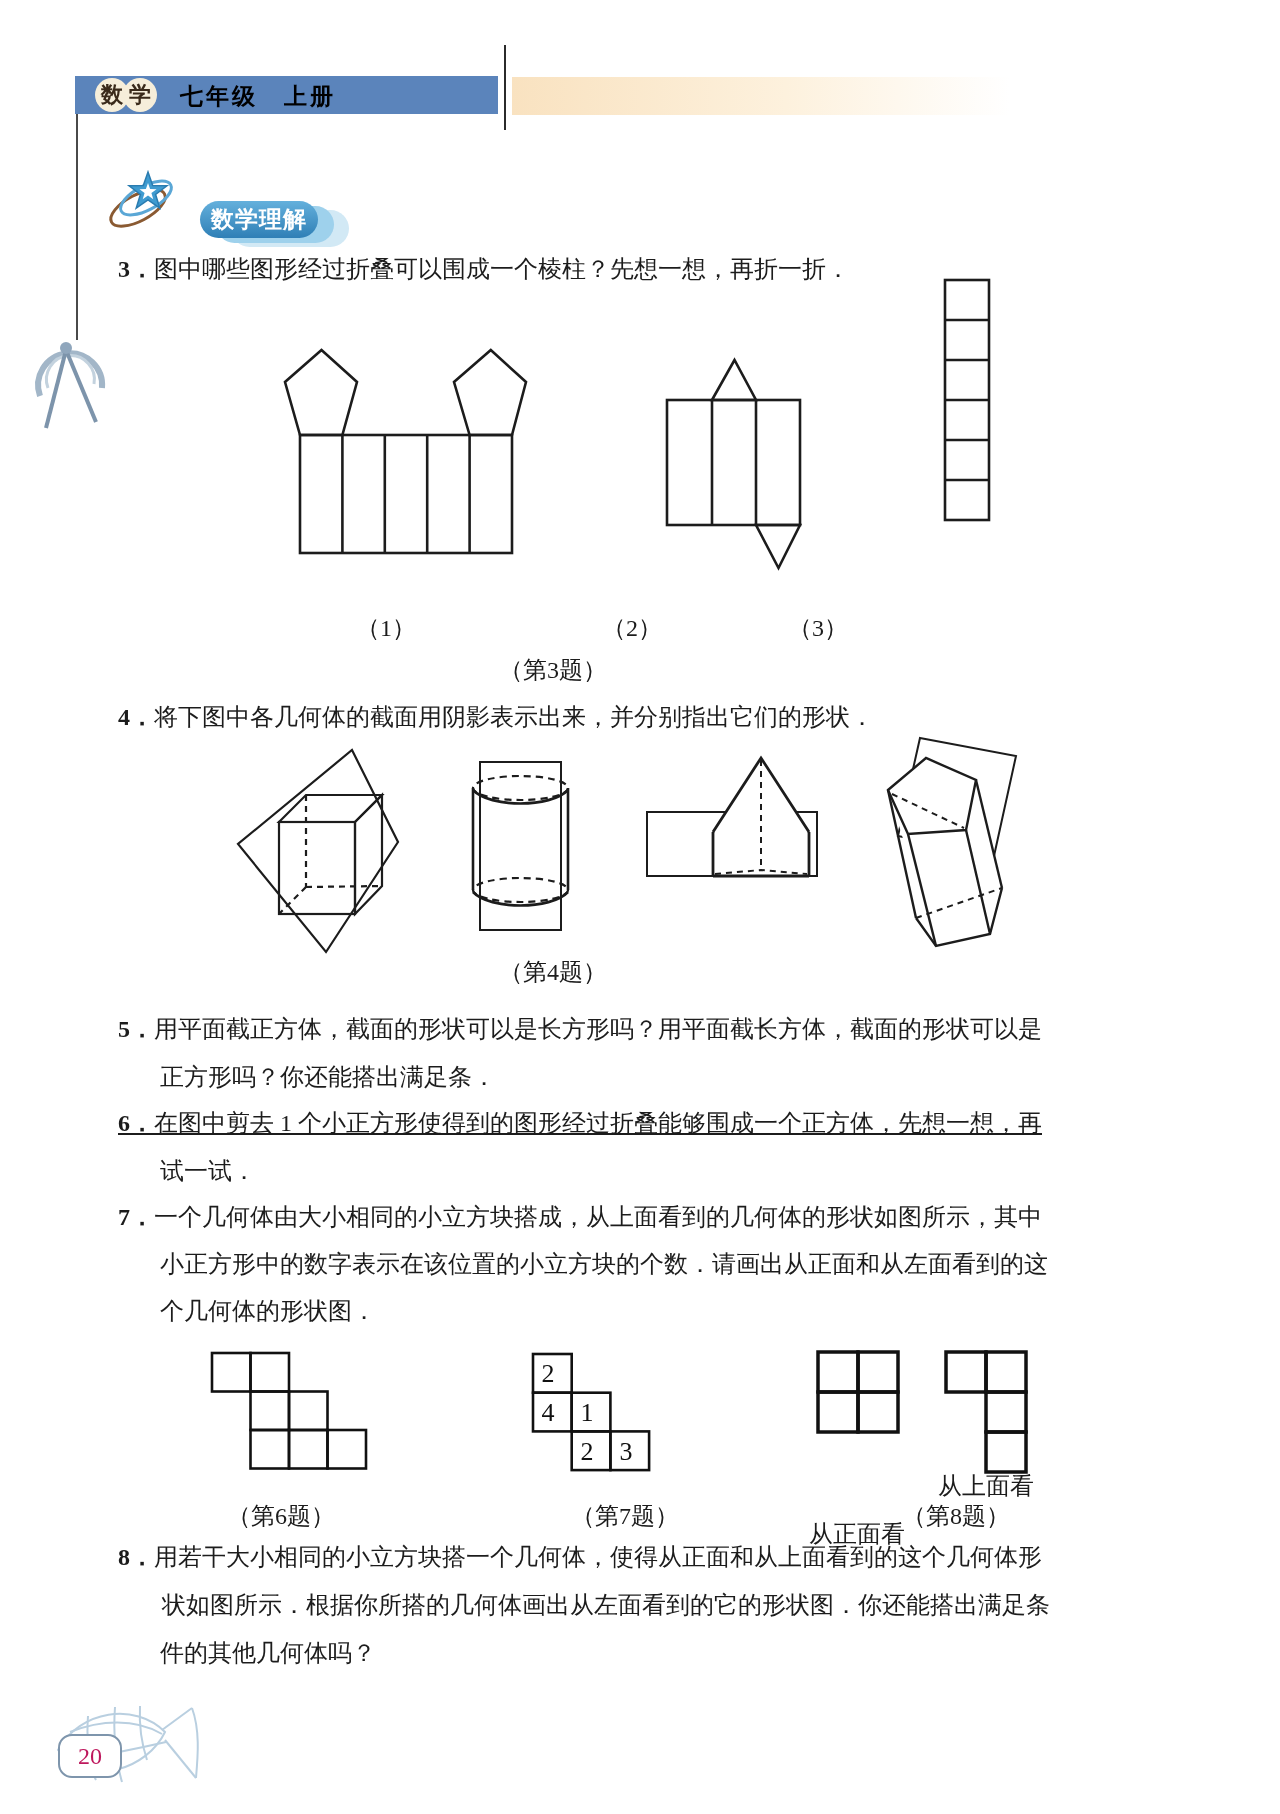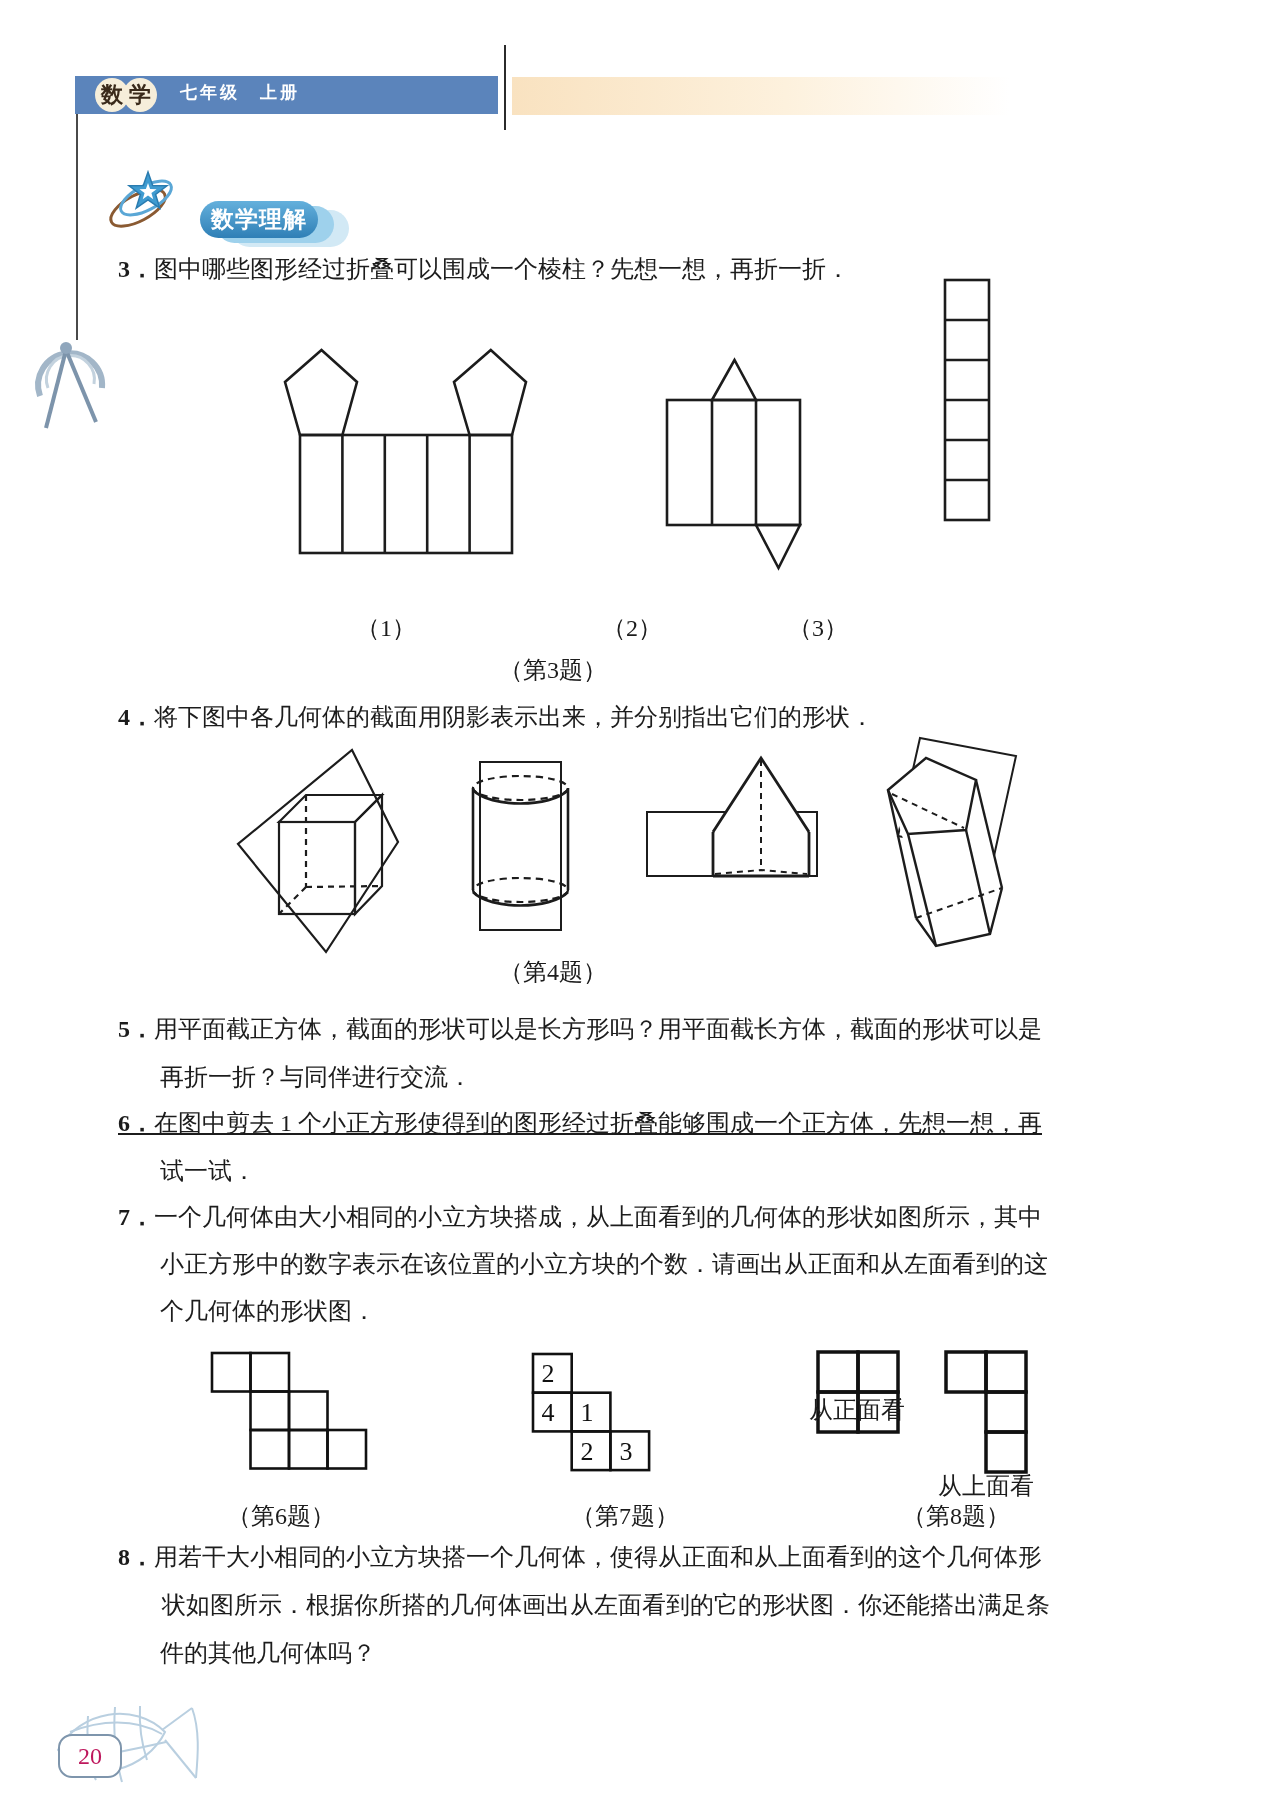--- a/index.html
+++ b/index.html
@@ -3,21 +3,21 @@
 <meta charset="utf-8">
 <style>
   html,body{margin:0;padding:0;background:#fff;}
   #page{position:relative;width:1280px;height:1814px;background:#ffffff;overflow:hidden;
         font-family:"Liberation Serif",serif;color:#1c1c1c;}
   
   .hbar{position:absolute;left:75px;top:76px;width:423px;height:38px;background:#5b84bb;}
   .subj{position:absolute;top:2px;width:34px;height:34px;border-radius:50%;background:#f6eeda;
         color:#3a2a1a;font-weight:700;font-size:22px;line-height:34px;text-align:center;
         font-family:"Liberation Sans",sans-serif;}
-  .htitle{position:absolute;left:105px;top:5px;color:#ffffff;font-weight:700;font-size:17px;
+  .htitle{position:absolute;left:105px;top:5px;color:#000000;font-weight:700;font-size:23px;
         letter-spacing:3px;font-family:"Liberation Sans",sans-serif;white-space:nowrap;}
   .hdivider{position:absolute;left:504px;top:45px;width:2px;height:85px;background:#2b2b2b;}
   .haccent{position:absolute;left:512px;top:77px;width:498px;height:38px;
         background:linear-gradient(to right,#f9e2c0,#fdf1dd 55%,#ffffff 100%);}
   .lrule{position:absolute;left:76px;top:114px;width:2px;height:226px;background:#4a4a4a;}
   
   .sbadge{position:absolute;left:200px;top:201px;width:118px;height:37px;border-radius:19px;
         background:linear-gradient(#64b0dc,#2f7fb6);z-index:3;}
   .sbadge span{display:block;text-align:center;line-height:37px;color:#fff;font-weight:700;
         font-size:23px;font-family:Liberation Sans, sans-serif;letter-spacing:1px;}
@@ -151,21 +151,21 @@
     <line x1="100" y1="44" x2="126" y2="152" stroke-width="2.4"></line>
     <path d="M40,182 L60,210 L114,198 L126,152" stroke-width="2.4"></path>
     <line x1="40" y1="182" x2="126" y2="152" stroke-dasharray="6,5"></line>
   </svg>
 
   <div class="cap" style="left:553px;top:956px;">（第4题）</div>
 
   <div class="pline" style="left:118px;top:1012px;">
     <span class="pnum">5．</span><span>用平面截正方体，截面的形状可以是长方形吗？用平面截长方体，截面的形状可以是</span>
   </div>
-  <div class="pline" style="left:160px;top:1060px;">再折一折？与同伴进行交流．</div>
+  <div class="pline" style="left:160px;top:1060px;">正方形吗？你还能搭出满足条．</div>
 
   <div class="pline" style="left:118px;top:1106px;text-decoration:underline;">
     <span class="pnum">6．</span><span>在图中剪去 1 个小正方形使得到的图形经过折叠能够围成一个正方体，先想一想，再</span>
   </div>
   <div class="pline" style="left:160px;top:1154px;">试一试．</div>
 
   <div class="pline" style="left:118px;top:1200px;">
     <span class="pnum">7．</span><span>一个几何体由大小相同的小立方块搭成，从上面看到的几何体的形状如图所示，其中</span>
   </div>
   <div class="pline" style="left:160px;top:1247px;">小正方形中的数字表示在该位置的小立方块的个数．请画出从正面和从左面看到的这</div>
@@ -205,21 +205,21 @@
     <rect x="43" y="43" width="40" height="40"></rect>
   </svg>
 
   <svg style="left:943px;top:1349px;" width="86" height="126" viewBox="0 0 86 126" fill="none" stroke="#111" stroke-width="3.5">
     <rect x="3" y="3" width="40" height="40"></rect>
     <rect x="43" y="3" width="40" height="40"></rect>
     <rect x="43" y="43" width="40" height="40"></rect>
     <rect x="43" y="83" width="40" height="40"></rect>
   </svg>
 
-  <div class="lbl" style="left:857px;top:1394px;">从正面看</div>
+  <div class="lbl" style="left:857px;top:1518px;">从正面看</div>
   <div class="lbl" style="left:986px;top:1470px;">从上面看</div>
 
   <div class="cap" style="left:274px;top:1500px;margin-left:7px;">（第6题）</div>
   <div class="cap" style="left:625px;top:1500px;">（第7题）</div>
   <div class="cap" style="left:956px;top:1500px;">（第8题）</div>
 
   <div class="pline" style="left:118px;top:1540px;">
     <span class="pnum">8．</span><span>用若干大小相同的小立方块搭一个几何体，使得从正面和从上面看到的这个几何体形</span>
   </div>
   <div class="pline" style="left:162px;top:1588px;">状如图所示．根据你所搭的几何体画出从左面看到的它的形状图．你还能搭出满足条</div>

